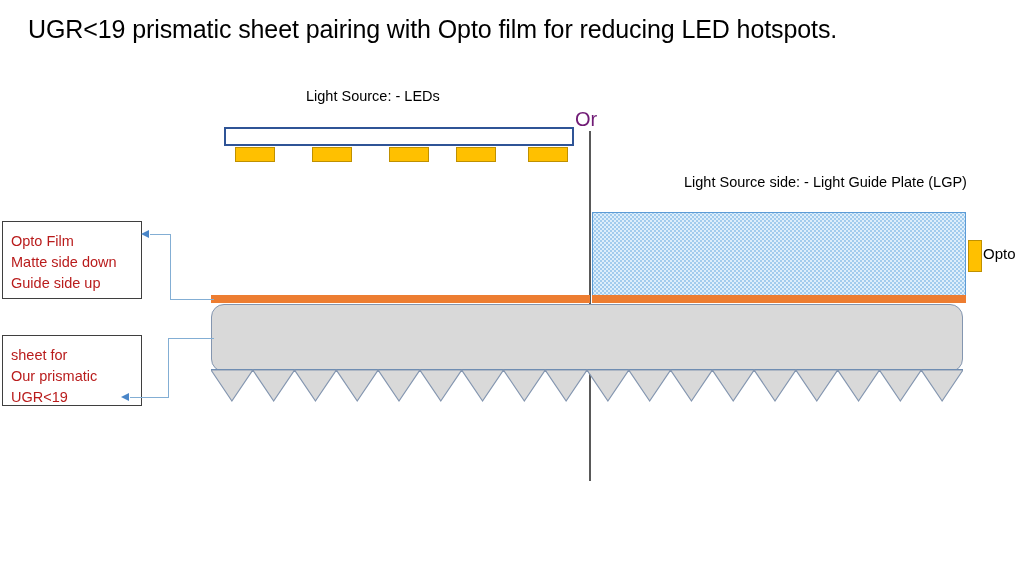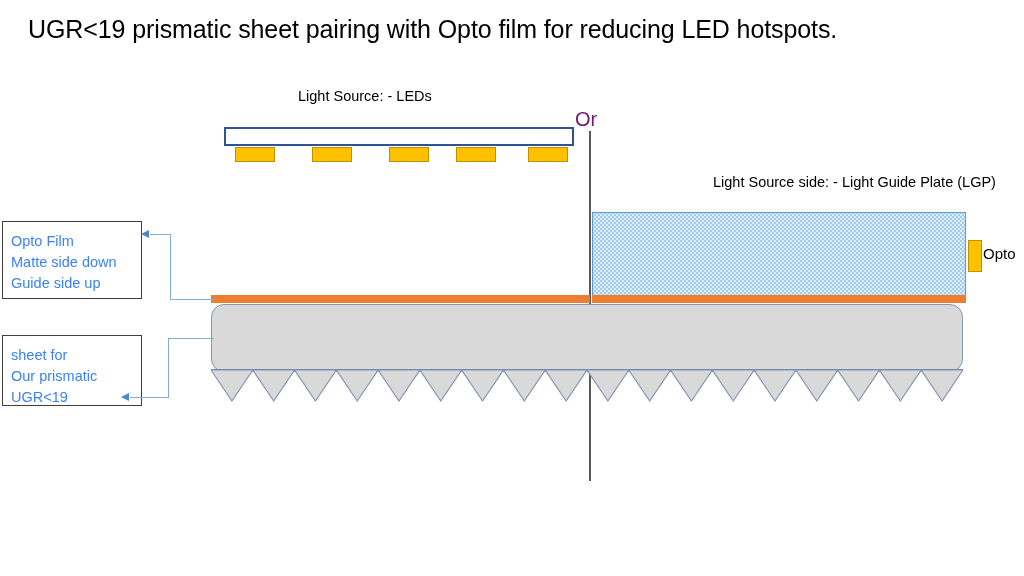--- a/index.html
+++ b/index.html
@@ -34,37 +34,37 @@
 
   
   .callout {
     position: absolute;
     box-sizing: border-box;
     border: 1.5px solid #3f3f3f;
     background: #ffffff;
     font-size: 14.5px;
     line-height: 21px;
     padding: 9px 0 0 8px;
-    color: #3b82f6;
+    color: #b91c1c;
   }
   .callout .line { display: block; white-space: nowrap; }
 
   #callout-opto { left: 2px; top: 221px; width: 140px; height: 78px; }
   #callout-prism { left: 2px; top: 335px; width: 140px; height: 71px; }
 
   
   .free-label {
     position: absolute;
     font-size: 14.5px;
     line-height: 21px;
     color: #000000;
     white-space: nowrap;
   }
-  #label-light-source { left: 298px; top: 86px; }
-  #label-lgp { left: 684px; top: 172px; margin-left: 29px; }
+  #label-light-source { left: 306px; top: 86px; }
+  #label-lgp { left: 684px; top: 172px; }
   #label-or {
     position: absolute;
     left: 575px; top: 108px;
     font-size: 20px;
     color: #701a75;
   }
   #label-leds-right {
     position: absolute;
     left: 983px; top: 245px;
     font-size: 15px;

